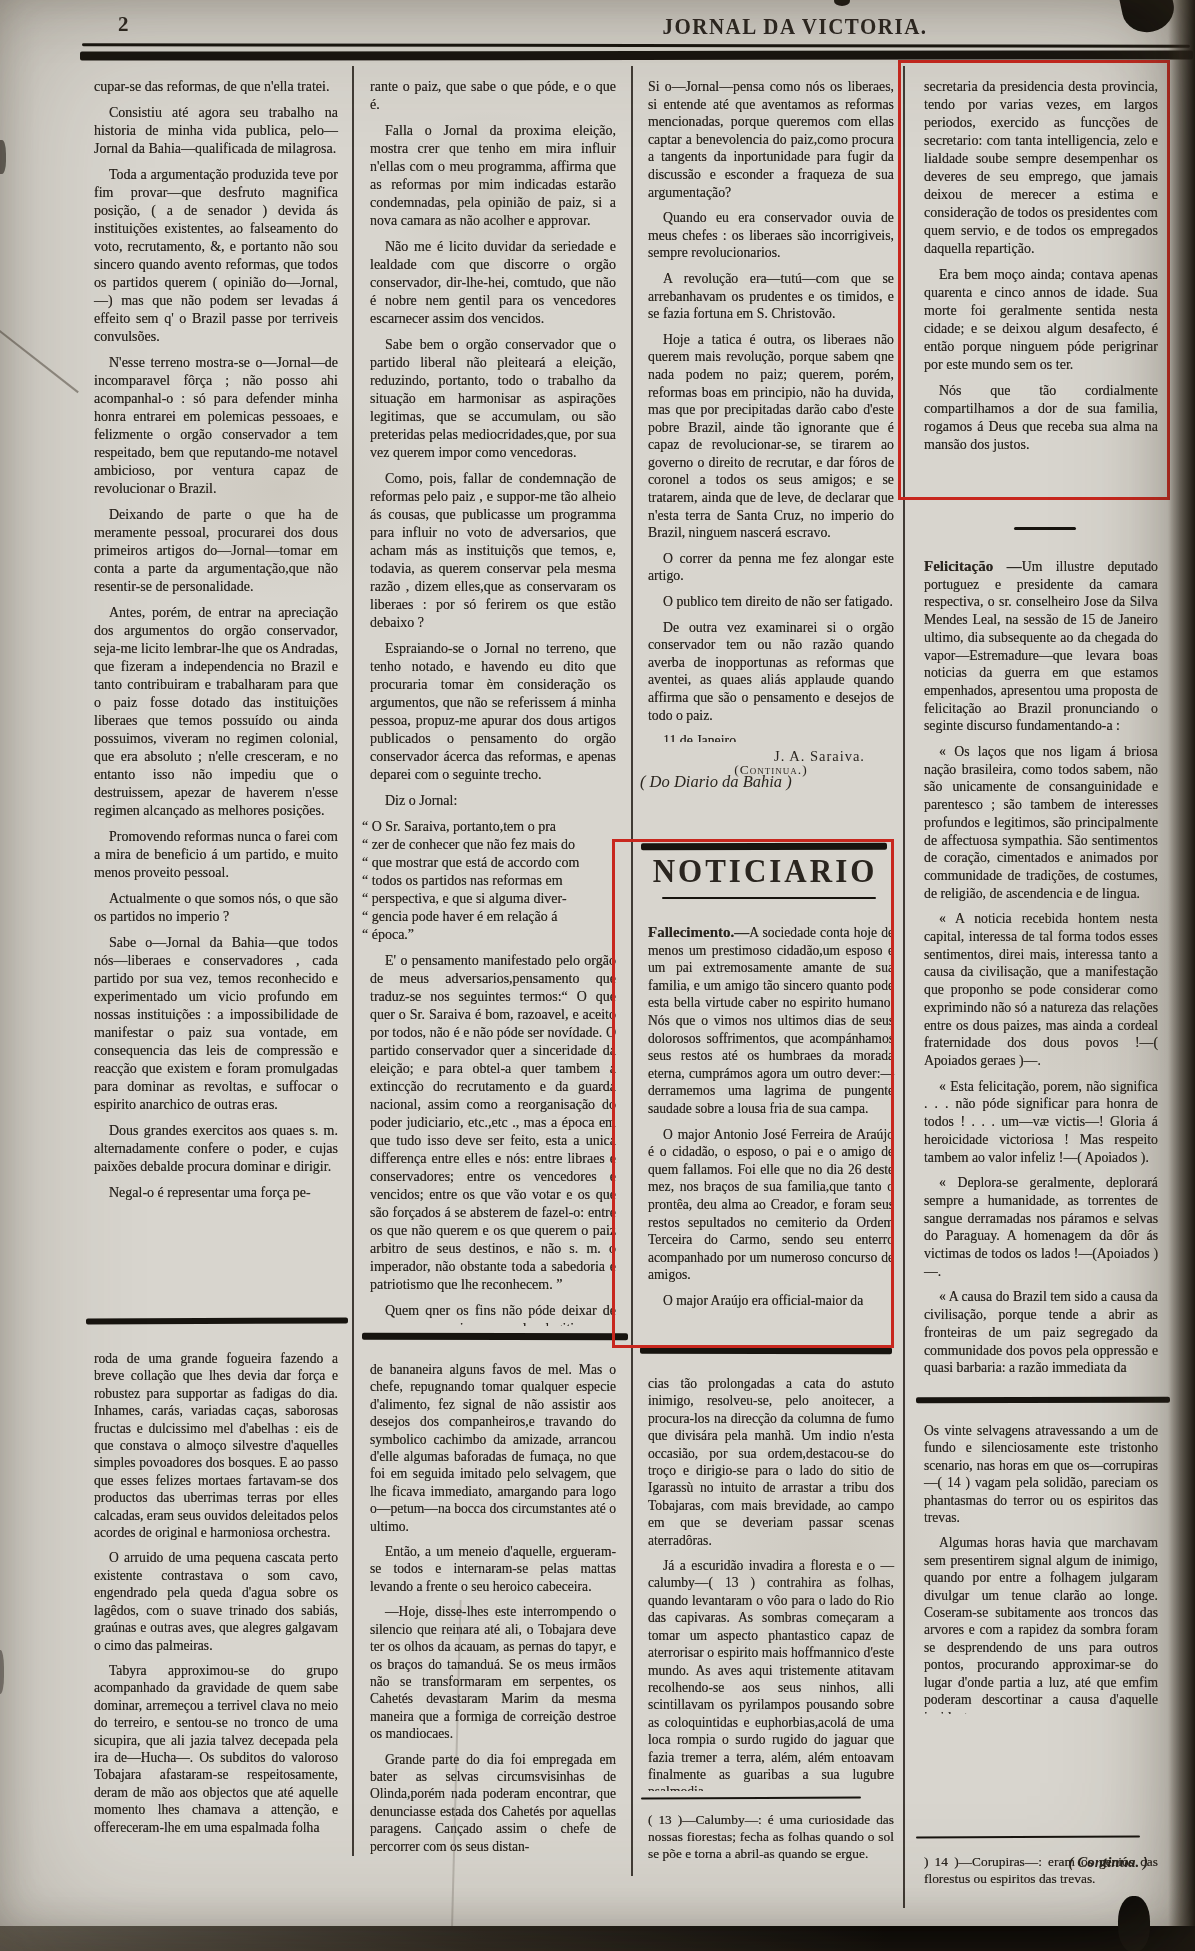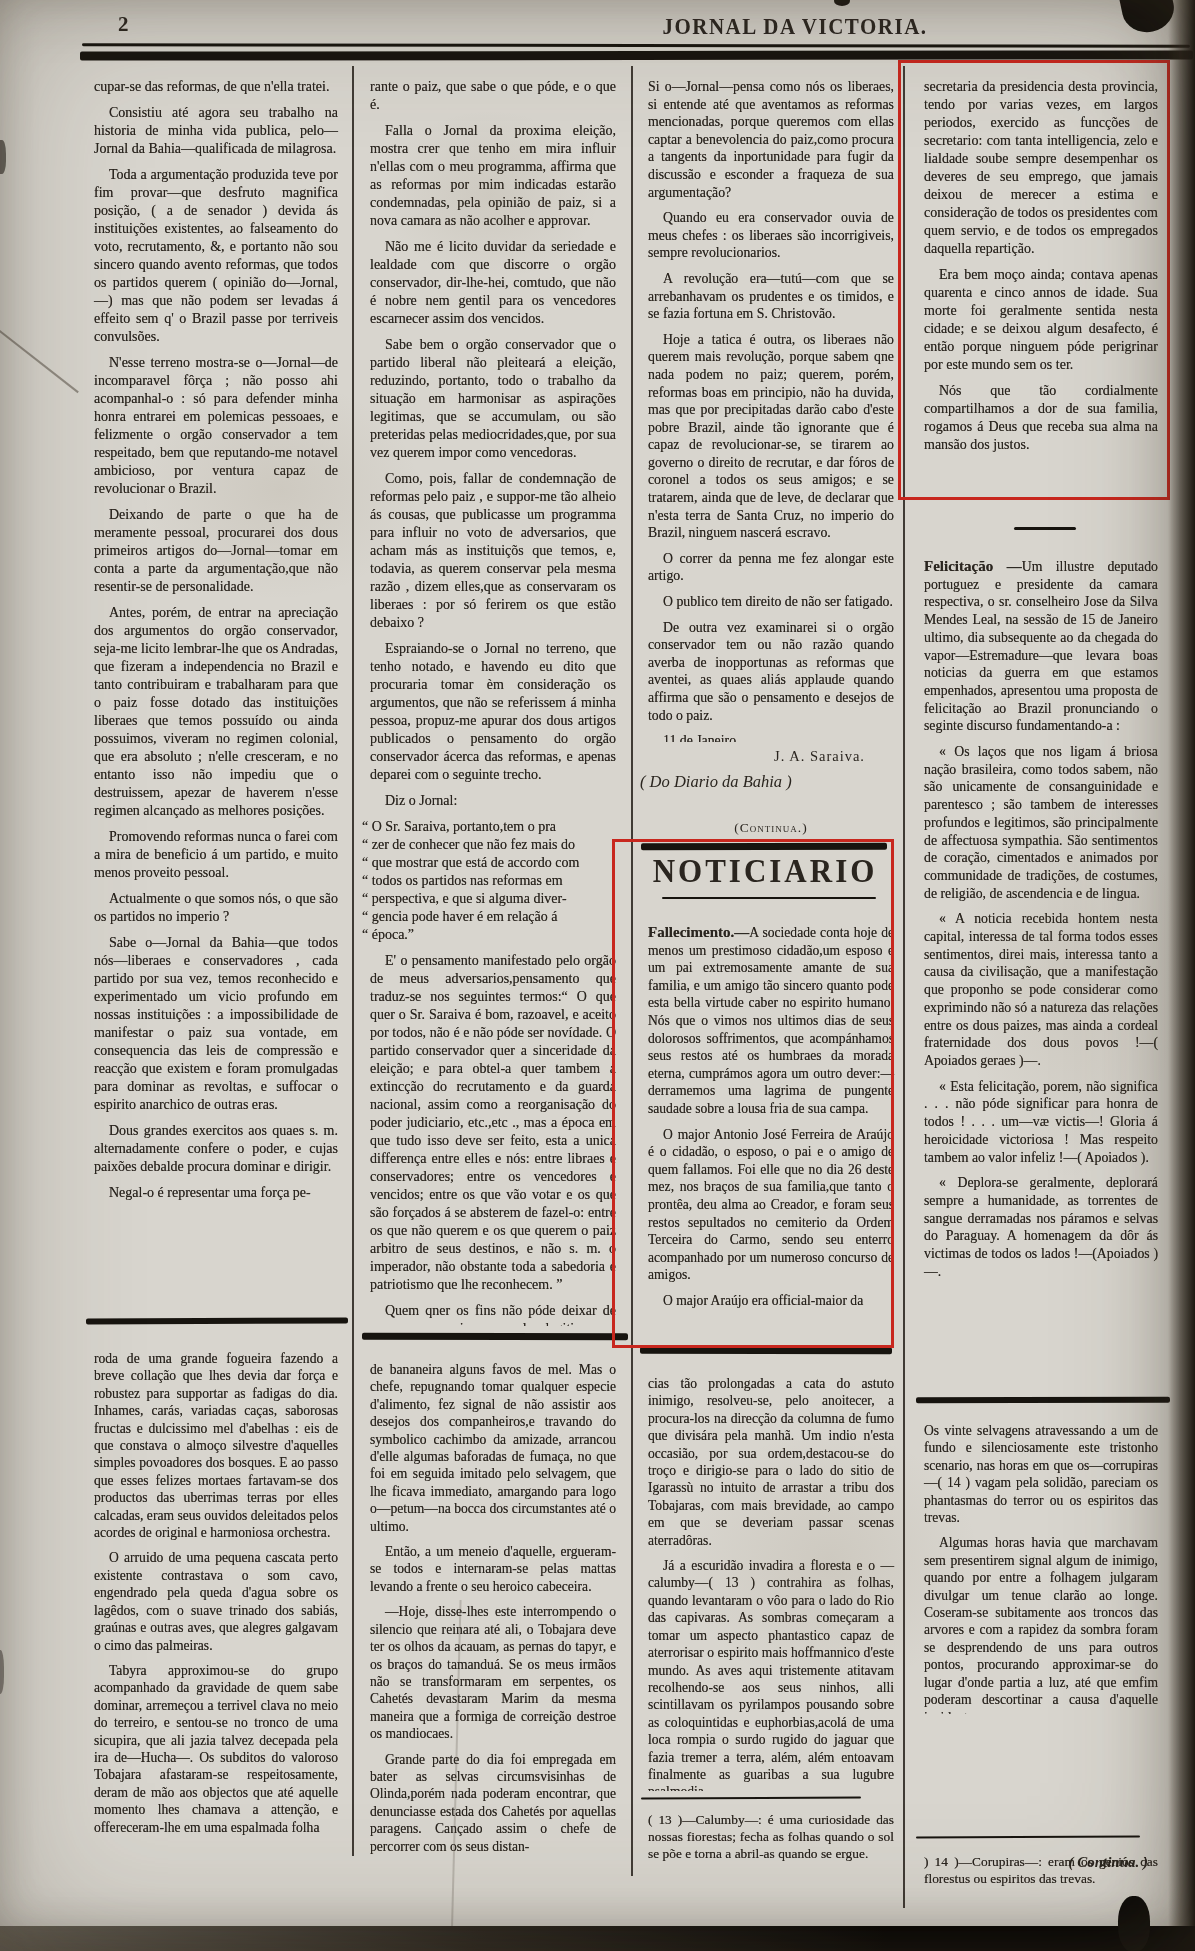--- a/index.html
+++ b/index.html
@@ -98,21 +98,21 @@
     <p>Quando eu era conservador ouvia de meus chefes : os liberaes são incorrigiveis, sempre revolucionarios.</p>
     <p>A revolução era—tutú—com que se arrebanhavam os prudentes e os timidos, e se fazia fortuna em S. Christovão.</p>
     <p>Hoje a tatica é outra, os liberaes não querem mais revolução, porque sabem qne nada podem no paiz; querem, porém, reformas boas em principio, não ha duvida, mas que por precipitadas darão cabo d'este pobre Brazil, ainde tão ignorante que é capaz de revolucionar-se, se tirarem ao governo o direito de recrutar, e dar fóros de coronel a todos os seus amigos; e se tratarem, ainda que de leve, de declarar que n'esta terra de Santa Cruz, no imperio do Brazil, ninguem nascerá escravo.</p>
     <p>O correr da penna me fez alongar este artigo.</p>
     <p>O publico tem direito de não ser fatigado.</p>
     <p>De outra vez examinarei si o orgão conservador tem ou não razão quando averba de inopportunas as reformas que aventei, as quaes aliás applaude quando affirma que são o pensamento e desejos de todo o paiz.</p>
     <p>11 de Janeiro.</p>
   </div>
   <div class="sig" style="left:640px;top:748px;width:225px;">J. A. Saraiva.</div>
   <div class="src" style="left:640px;top:772px;width:262px;">( Do Diario da Bahia )</div>
-  <div class="contc" style="left:640px;top:820px;width:262px;">(Continua.)</div>
+  <div class="contc" style="left:640px;top:762px;width:262px;">(Continua.)</div>
 
   <div class="hr" style="left:641px;top:843px;width:246px;height:7px;transform:rotate(-.15deg);"></div>
   <div class="notic-head" style="left:641px;top:853px;width:248px;">NOTICIARIO</div>
   <div class="hr" style="left:662px;top:897px;width:214px;height:2px;"></div>
 
   <div class="blk" style="left:640px;top:916px;width:262px;height:424px;font-size:13.6px;line-height:17.6px;">
     <p class="ni"><span class="lead-b">Fallecimento.—</span><span>A sociedade conta hoje de menos um prestimoso cidadão,um esposo e um pai extremosamente amante de sua familia, e um amigo tão sincero quanto pode esta bella virtude caber no espirito humano. Nós que o vimos nos ultimos dias de seus dolorosos soffrimentos, que acompánhamos seus restos até os humbraes da morada eterna, cumprámos agora um outro dever:—derramemos uma lagrima de pungente saudade sobre a lousa fria de sua campa.</span></p>
     <p>O major Antonio José Ferreira de Araújo é o cidadão, o esposo, o pai e o amigo de quem fallamos. Foi elle que no dia 26 deste mez, nos braços de sua familia,que tanto o prontêa, deu alma ao Creador, e foram seus restos sepultados no cemiterio da Ordem Terceira do Carmo, sendo seu enterro acompanhado por um numeroso concurso de amigos.</p>
     <p>O major Araújo era official-maior da</p>
   </div>
@@ -132,20 +132,21 @@
     <p>Nós que tão cordialmente compartilhamos a dor de sua familia, rogamos á Deus que receba sua alma na mansão dos justos.</p>
     <p style="margin-top:14px;">A terra lhe seja leve.</p>
   </div>
   <div class="hr" style="left:1014px;top:527px;width:62px;height:3px;"></div>
   <div class="blk" style="left:916px;top:550px;width:250px;height:842px;font-size:13.8px;line-height:17.7px;">
     <p class="ni"><span class="lead-b">Felicitação —</span><span>Um illustre deputado portuguez e presidente da camara respectiva, o sr. conselheiro Jose da Silva Mendes Leal, na sessão de 15 de Janeiro ultimo, dia subsequente ao da chegada do vapor—Estremadure—que levara boas noticias da guerra em que estamos empenhados, apresentou uma proposta de felicitação ao Brazil pronunciando o seginte discurso fundamentando-a :</span></p>
     <p>« Os laços que nos ligam á briosa nação brasileira, como todos sabem, não são unicamente de consanguinidade e parentesco ; são tambem de interesses profundos e legitimos, são principalmente de affectuosa sympathia. São sentimentos de coração, cimentados e animados por communidade de tradições, de costumes, de religião, de ascendencia e de lingua.</p>
     <p>« A noticia recebida hontem nesta capital, interessa de tal forma todos esses sentimentos, direi mais, interessa tanto a causa da civilisação, que a manifestação que proponho se pode considerar como exprimindo não só a natureza das relações entre os dous paizes, mas ainda a cordeal fraternidade dos dous povos !—( Apoiados geraes )—.</p>
     <p>« Esta felicitação, porem, não significa . . . não póde significar para honra de todos ! . . . um—væ victis—! Gloria á heroicidade victoriosa ! Mas respeito tambem ao valor infeliz !—( Apoiados ).</p>
     <p>« Deplora-se geralmente, deplorará sempre a humanidade, as torrentes de sangue derramadas nos páramos e selvas do Paraguay. A homenagem da dôr ás victimas de todos os lados !—(Apoiados )—.</p>
+    <p>« A causa do Brazil tem sido a causa da civilisação, porque tende a abrir as fronteiras de um paiz segregado da communidade dos povos pela oppressão e quasi barbaria: a razão immediata da</p>
   </div>
   <div class="hr" style="left:916px;top:1397px;width:254px;height:6px;transform:rotate(-.1deg);"></div>
   <div class="blk story" style="left:916px;top:1414px;width:250px;height:300px;">
     <p class="ni">Os vinte selvagens atravessando a um de fundo e silenciosamente este tristonho scenario, nas horas em que os—corrupiras—( 14 ) vagam pela solidão, pareciam os phantasmas do terror ou os espiritos das trevas.</p>
     <p>Algumas horas havia que marchavam sem presentirem signal algum de inimigo, quando por entre a folhagem julgaram divulgar um tenue clarão ao longe. Coseram-se subitamente aos troncos das arvores e com a rapidez da sombra foram se desprendendo de uns para outros pontos, procurando approximar-se do lugar d'onde partia a luz, até que emfim poderam descortinar a causa d'aquelle incidente.</p>
   </div>
   <div class="cont4" style="left:916px;top:1854px;width:232px;">( Continúa. )</div>
   <div class="hr" style="left:916px;top:1836px;width:224px;height:2px;transform:rotate(-.3deg);"></div>
   <div class="blk fnote" style="left:916px;top:1846px;width:250px;height:60px;">
     <p class="ni">) 14 )—Corupiras—: eram os genios das florestus ou espiritos das trevas.</p>

